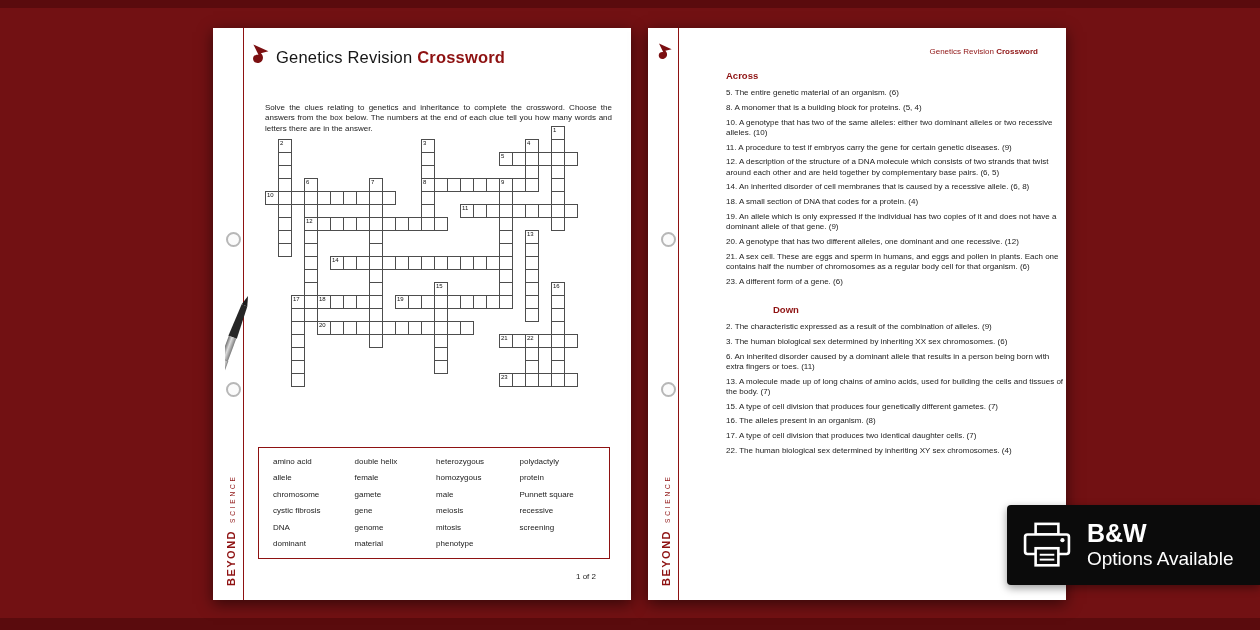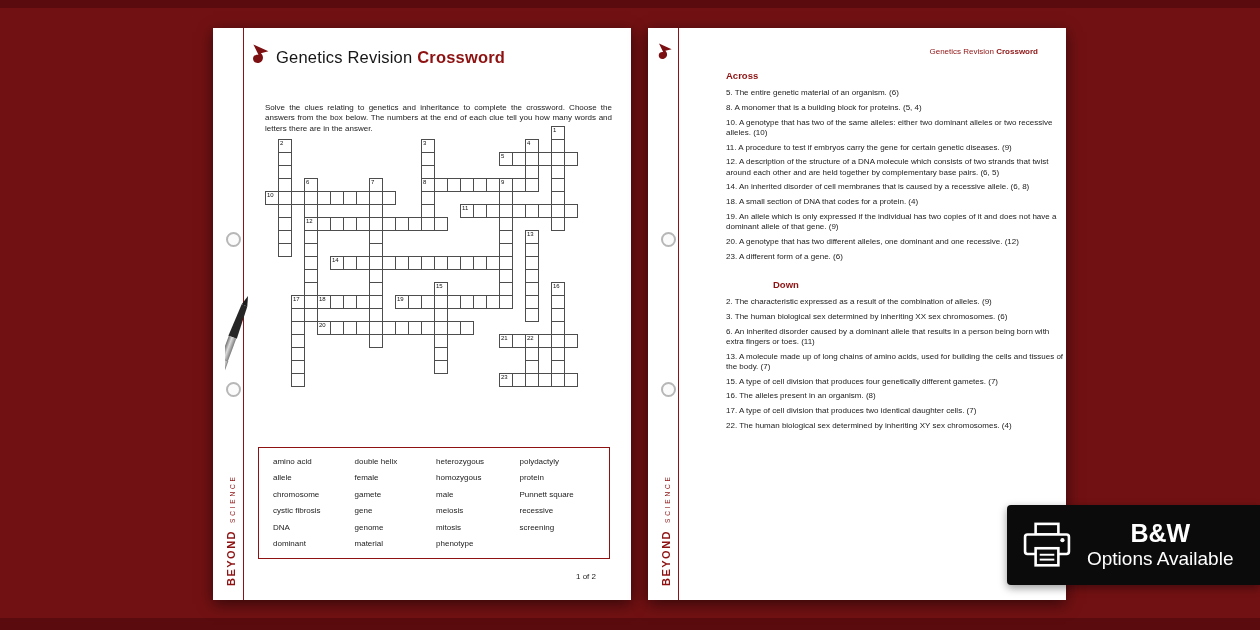--- a/index.html
+++ b/index.html
@@ -71,21 +71,21 @@
   .clue { font-size:8px; line-height:10.2px; color:#222; margin-bottom:4.6px; }
 
   .pen-svg { position:absolute; left:225px; top:278px; width:160px; height:310px; z-index:40; pointer-events:none; }
 
   .badge {
     position:absolute; right:0; top:505px; width:253px; height:80px;
     background:#0b0b0b; border-radius:4px 0 0 4px; z-index:60;
     display:flex; align-items:center; gap:14px; padding-left:14px;
     box-shadow:0 3px 8px rgba(0,0,0,0.4);
   }
-  .badge-text .l1 { font-size:25px; font-weight:bold; color:#fff; line-height:27px;text-align:center; }
+  .badge-text .l1 { font-size:25px; font-weight:bold; color:#fff; line-height:27px; }
   .badge-text .l2 { font-size:19px; color:#fff; line-height:23px; }
 </style>
 </head>
 <body>
 
 <div class="strip strip-top"></div>
 <div class="strip strip-bottom"></div>
 
 <section class="page page1">
   <div class="red-line"></div>
@@ -372,20 +372,21 @@
     <div>
         <div class="clue">5. The entire genetic material of an organism. (6)</div>
         <div class="clue">8. A monomer that is a building block for proteins. (5, 4)</div>
         <div class="clue">10. A genotype that has two of the same alleles: either two dominant alleles or two recessive alleles. (10)</div>
         <div class="clue">11. A procedure to test if embryos carry the gene for certain genetic diseases. (9)</div>
         <div class="clue">12. A description of the structure of a DNA molecule which consists of two strands that twist around each other and are held together by complementary base pairs. (6, 5)</div>
         <div class="clue">14. An inherited disorder of cell membranes that is caused by a recessive allele. (6, 8)</div>
         <div class="clue">18. A small section of DNA that codes for a protein. (4)</div>
         <div class="clue">19. An allele which is only expressed if the individual has two copies of it and does not have a dominant allele of that gene. (9)</div>
         <div class="clue">20. A genotype that has two different alleles, one dominant and one recessive. (12)</div>
+        <div class="clue">21. A sex cell. These are eggs and sperm in humans, and eggs and pollen in plants. Each one contains half the number of chromosomes as a regular body cell for that organism. (6)</div>
         <div class="clue">23. A different form of a gene. (6)</div>
       </div>
     <div class="section-title section-down">Down</div>
     <div>
         <div class="clue">2. The characteristic expressed as a result of the combination of alleles. (9)</div>
         <div class="clue">3. The human biological sex determined by inheriting XX sex chromosomes. (6)</div>
         <div class="clue">6. An inherited disorder caused by a dominant allele that results in a person being born with extra fingers or toes. (11)</div>
         <div class="clue">13. A molecule made up of long chains of amino acids, used for building the cells and tissues of the body. (7)</div>
         <div class="clue">15. A type of cell division that produces four genetically different gametes. (7)</div>
         <div class="clue">16. The alleles present in an organism. (8)</div>

